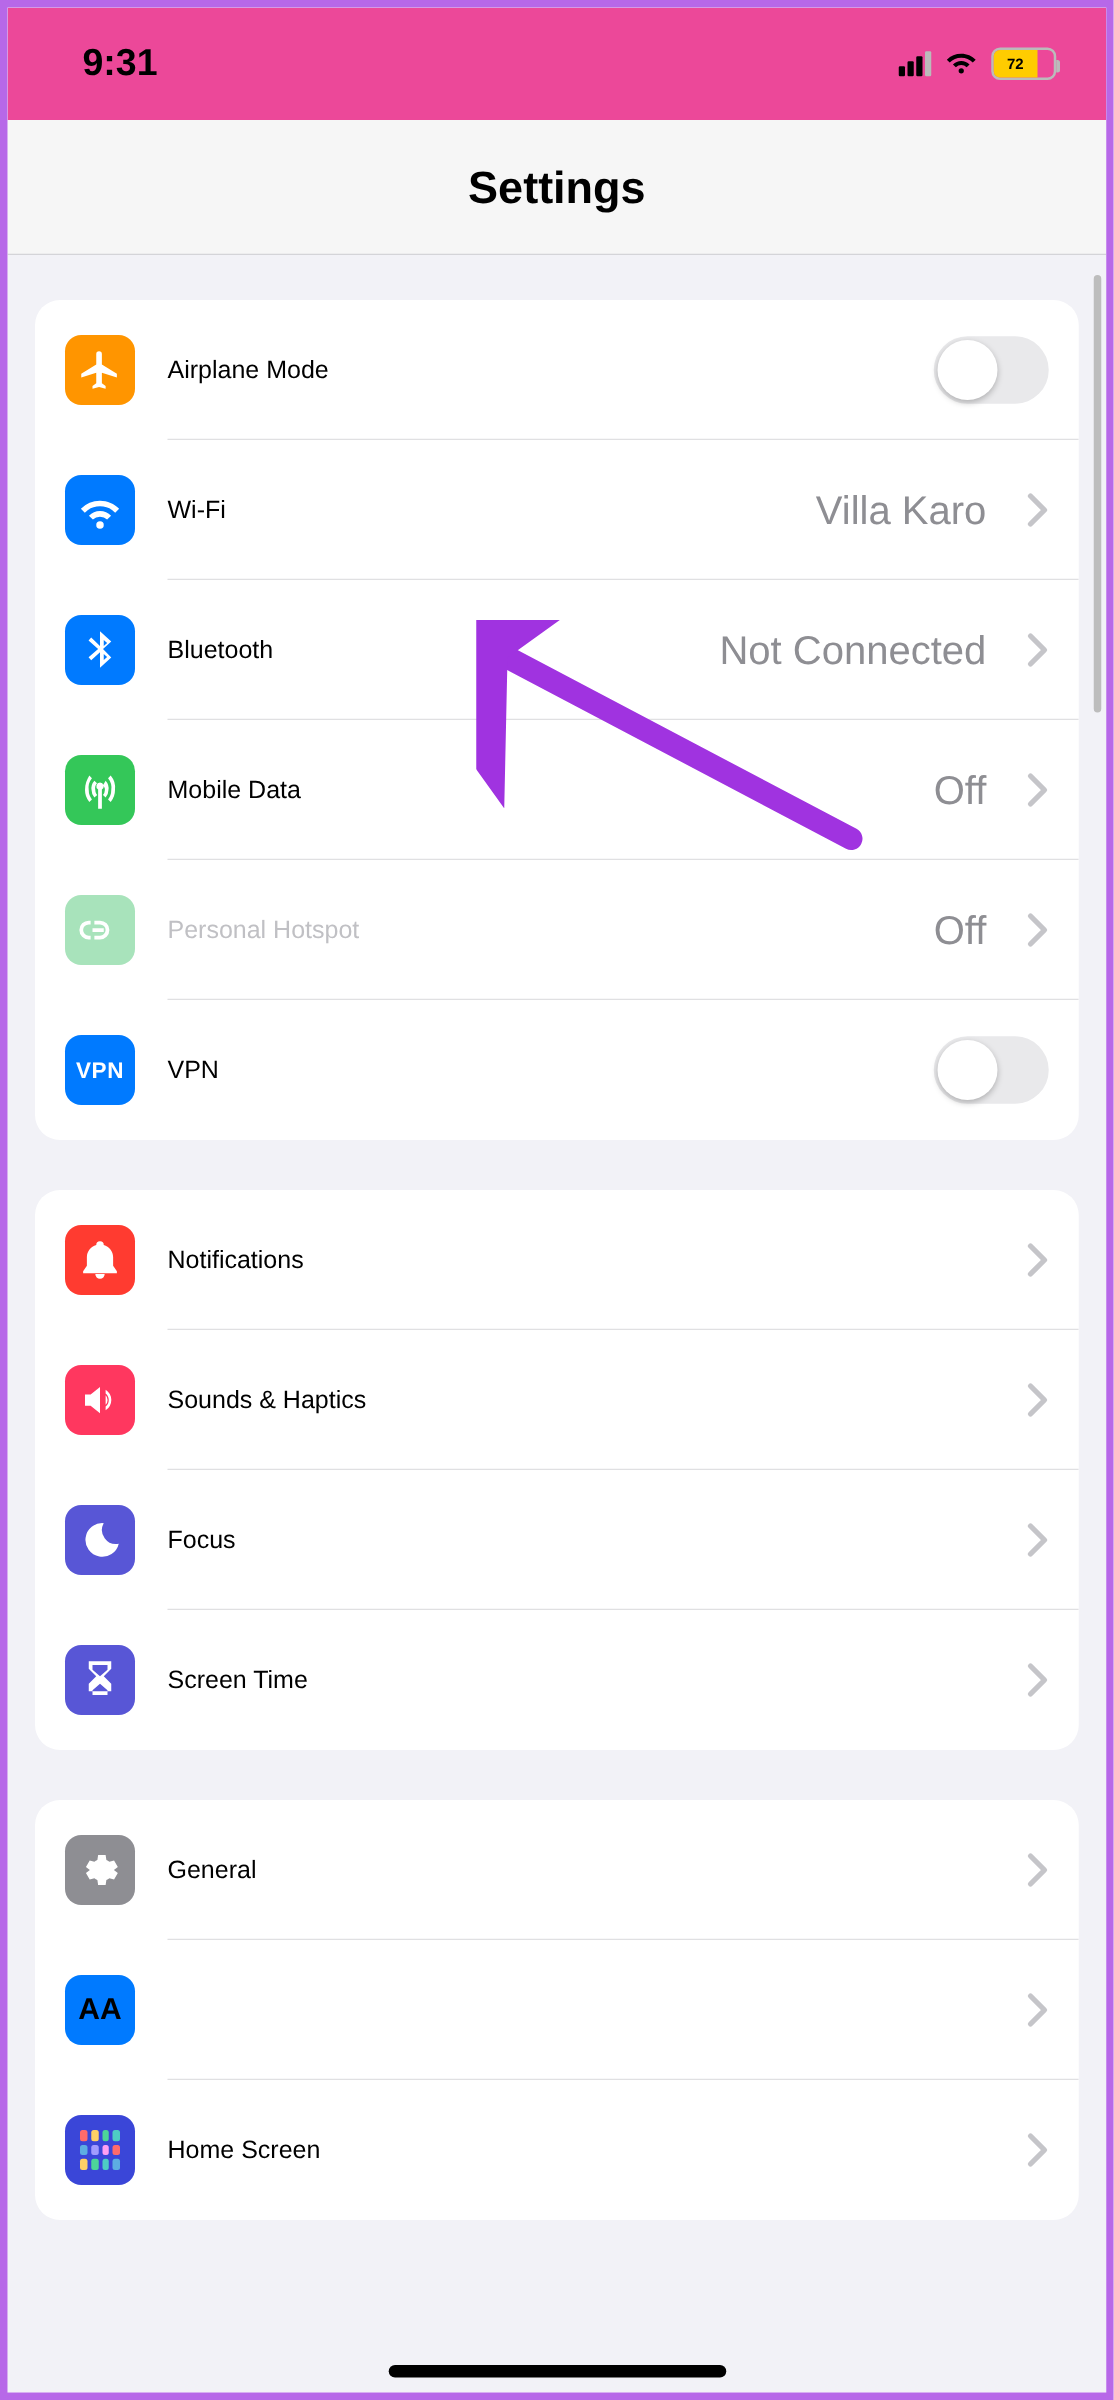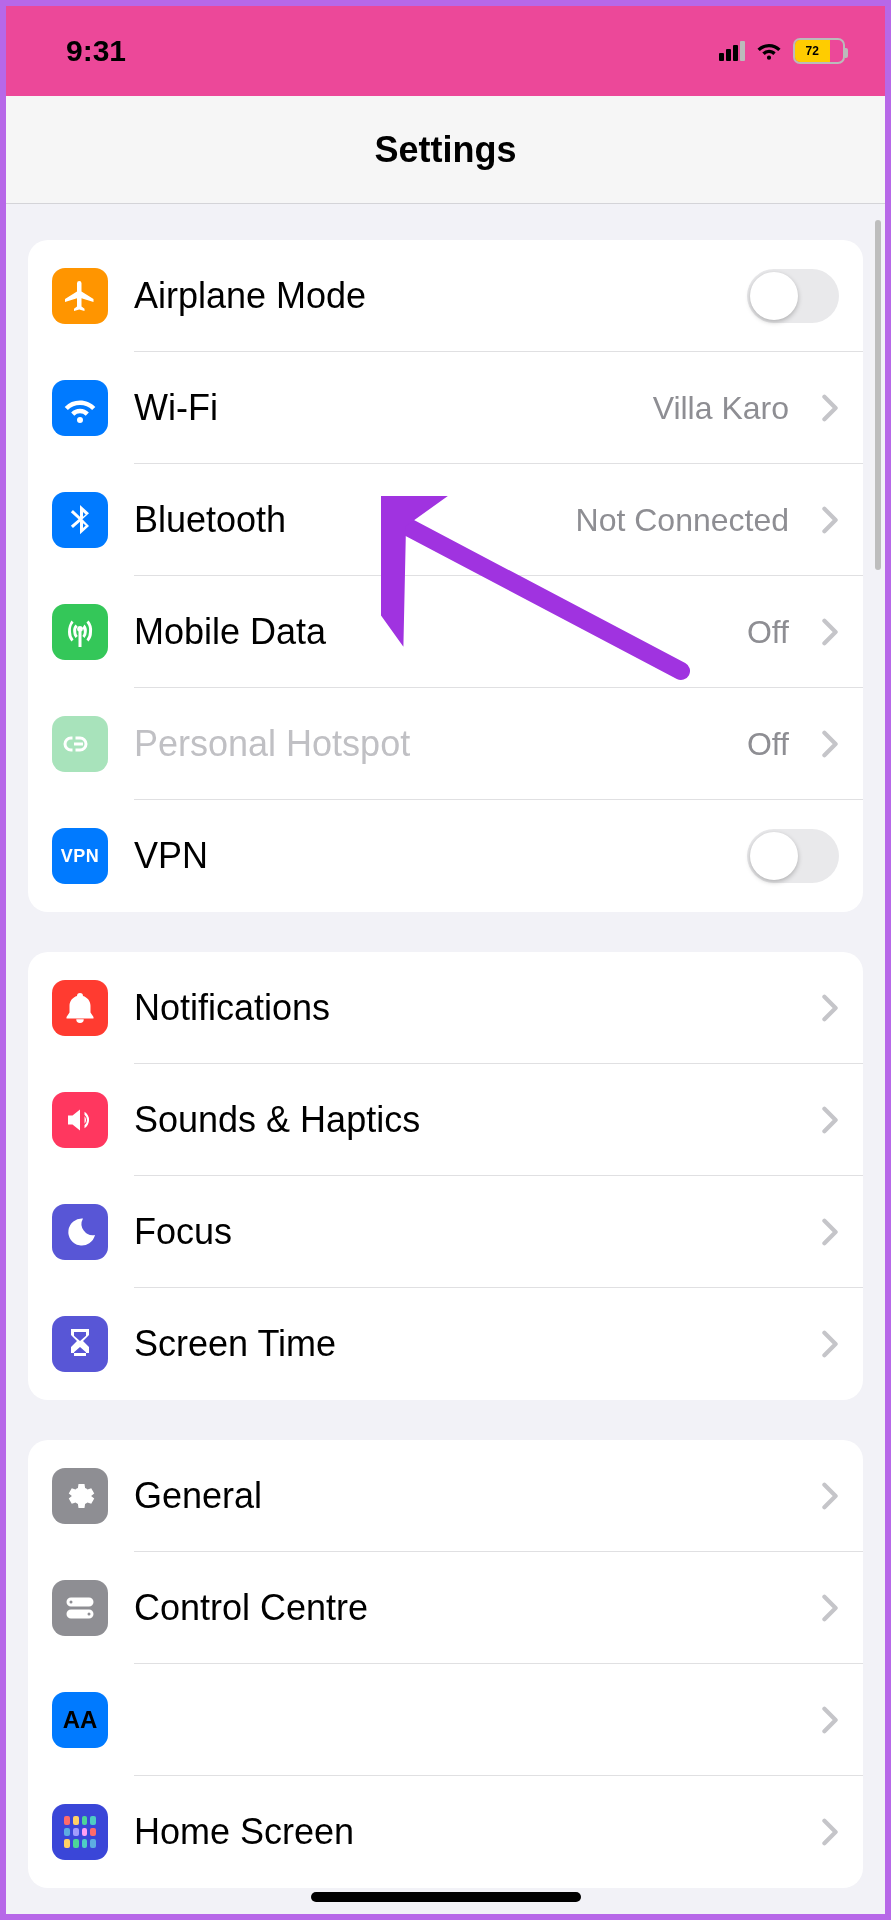--- a/index.html
+++ b/index.html
@@ -94,21 +94,21 @@
     left: 106px; right: 0;
     height: 1px; background: #e0e0e2;
   }
   .row .icon {
     width: 56px; height: 56px; border-radius: 13px;
     display: flex; align-items: center; justify-content: center;
     flex-shrink: 0;
   }
   .row .icon svg { width: 36px; height: 36px; fill: #fff; }
   .row .label {
-    font-size: 36px; color: #000; margin-left: 26px; flex: 0 0 auto;
+    font-size: 20px; color: #000; margin-left: 26px; flex: 0 0 auto;
   }
   .row.disabled .label { color: #c0c0c4; }
   .row .spacer { flex: 1; }
   .row .value {
     font-size: 32px; color: #8e8e93; margin-right: 24px;
     white-space: nowrap;
   }
   .chevron svg { width: 18px; height: 28px; }
   .chevron { display: flex; align-items: center; margin-left: 8px; }
   .toggle {
@@ -347,34 +347,20 @@
         </div>
         <div class="label">General</div>
         <div class="spacer"></div>
         <div class="chevron">
             <svg viewBox="0 0 12 20">
               <path fill="none" stroke="#c5c5c9" stroke-width="3" stroke-linecap="round" stroke-linejoin="round" d="M2 2l8 8-8 8"></path>
             </svg>
           </div>
       </div>
       <div class="row">
-        <div class="icon bg-gray">
-          <svg viewBox="0 0 24 24">
-              <path d="M6 5h12a3 3 0 010 6H6a3 3 0 010-6zm0 2a1 1 0 100 2 1 1 0 000-2zm0 6h12a3 3 0 010 6H6a3 3 0 010-6zm12 2a1 1 0 100 2 1 1 0 000-2z"></path>
-            </svg>
-        </div>
-        <div class="label">Control Centre</div>
-        <div class="spacer"></div>
-        <div class="chevron">
-            <svg viewBox="0 0 12 20">
-              <path fill="none" stroke="#c5c5c9" stroke-width="3" stroke-linecap="round" stroke-linejoin="round" d="M2 2l8 8-8 8"></path>
-            </svg>
-          </div>
-      </div>
-      <div class="row">
         <div class="icon bg-blue">
           <span class="aa-text">AA</span>
         </div>
         <div class="spacer"></div>
         <div class="chevron">
             <svg viewBox="0 0 12 20">
               <path fill="none" stroke="#c5c5c9" stroke-width="3" stroke-linecap="round" stroke-linejoin="round" d="M2 2l8 8-8 8"></path>
             </svg>
           </div>
       </div>

